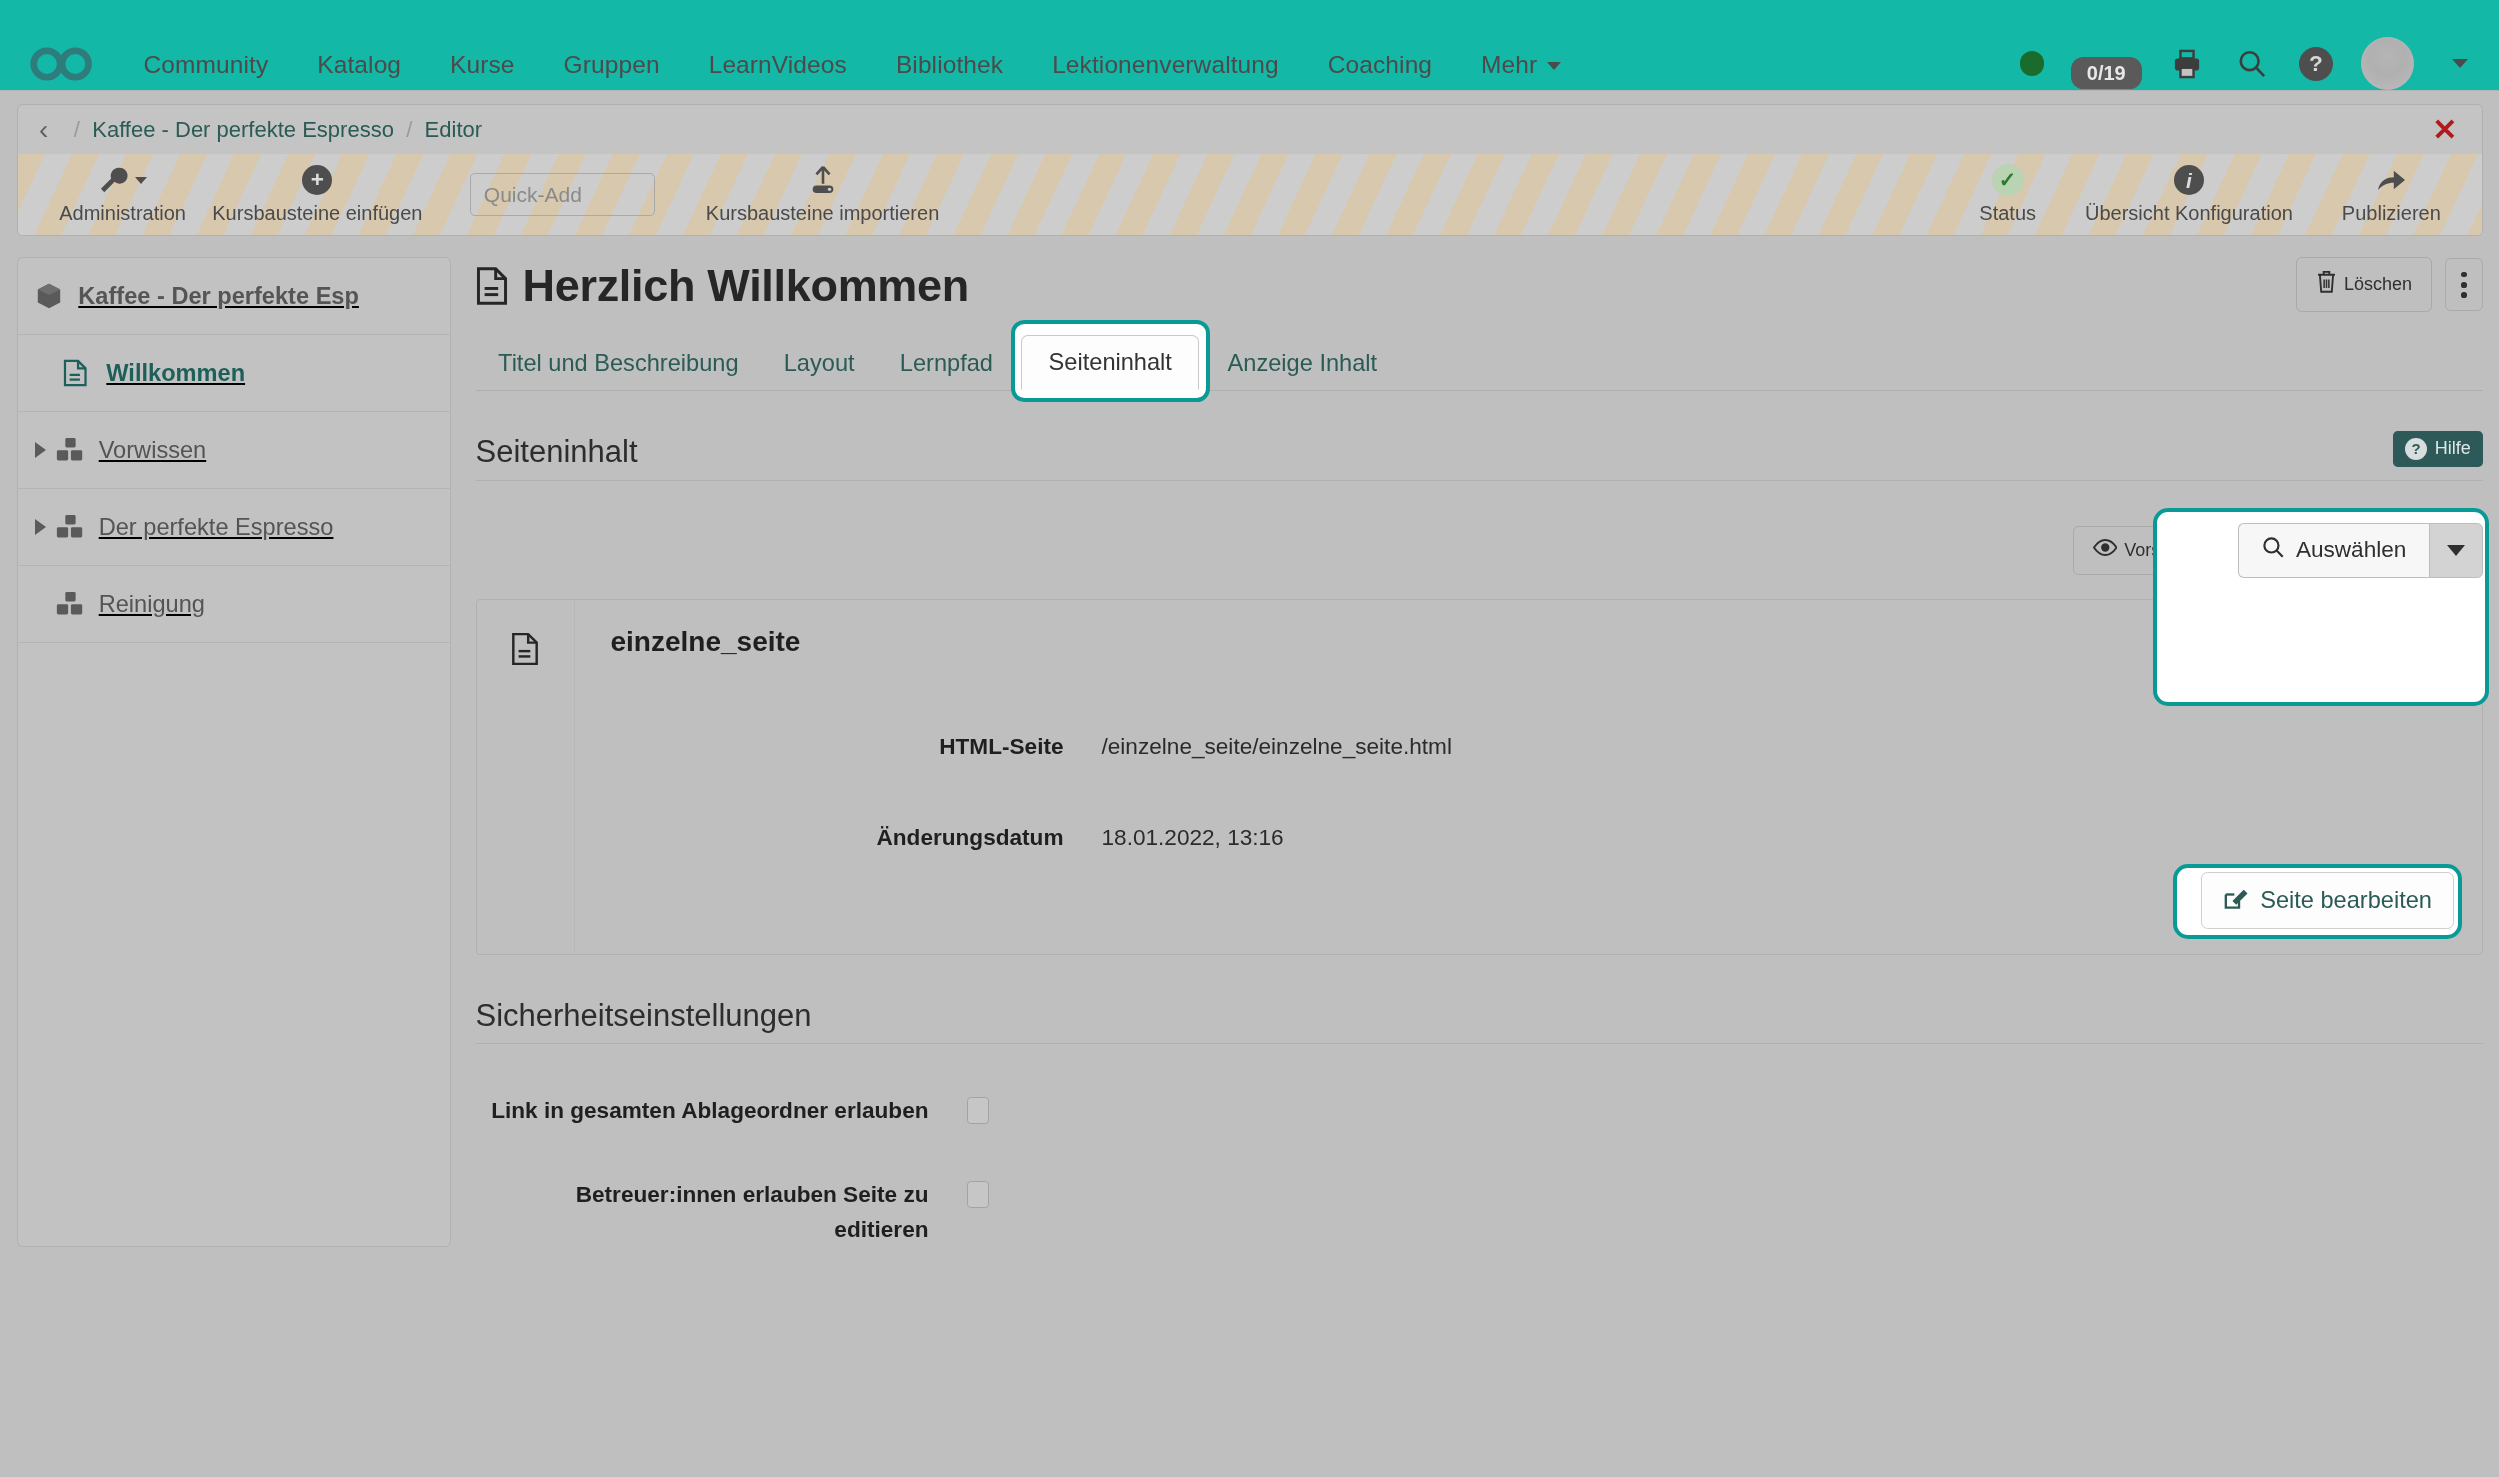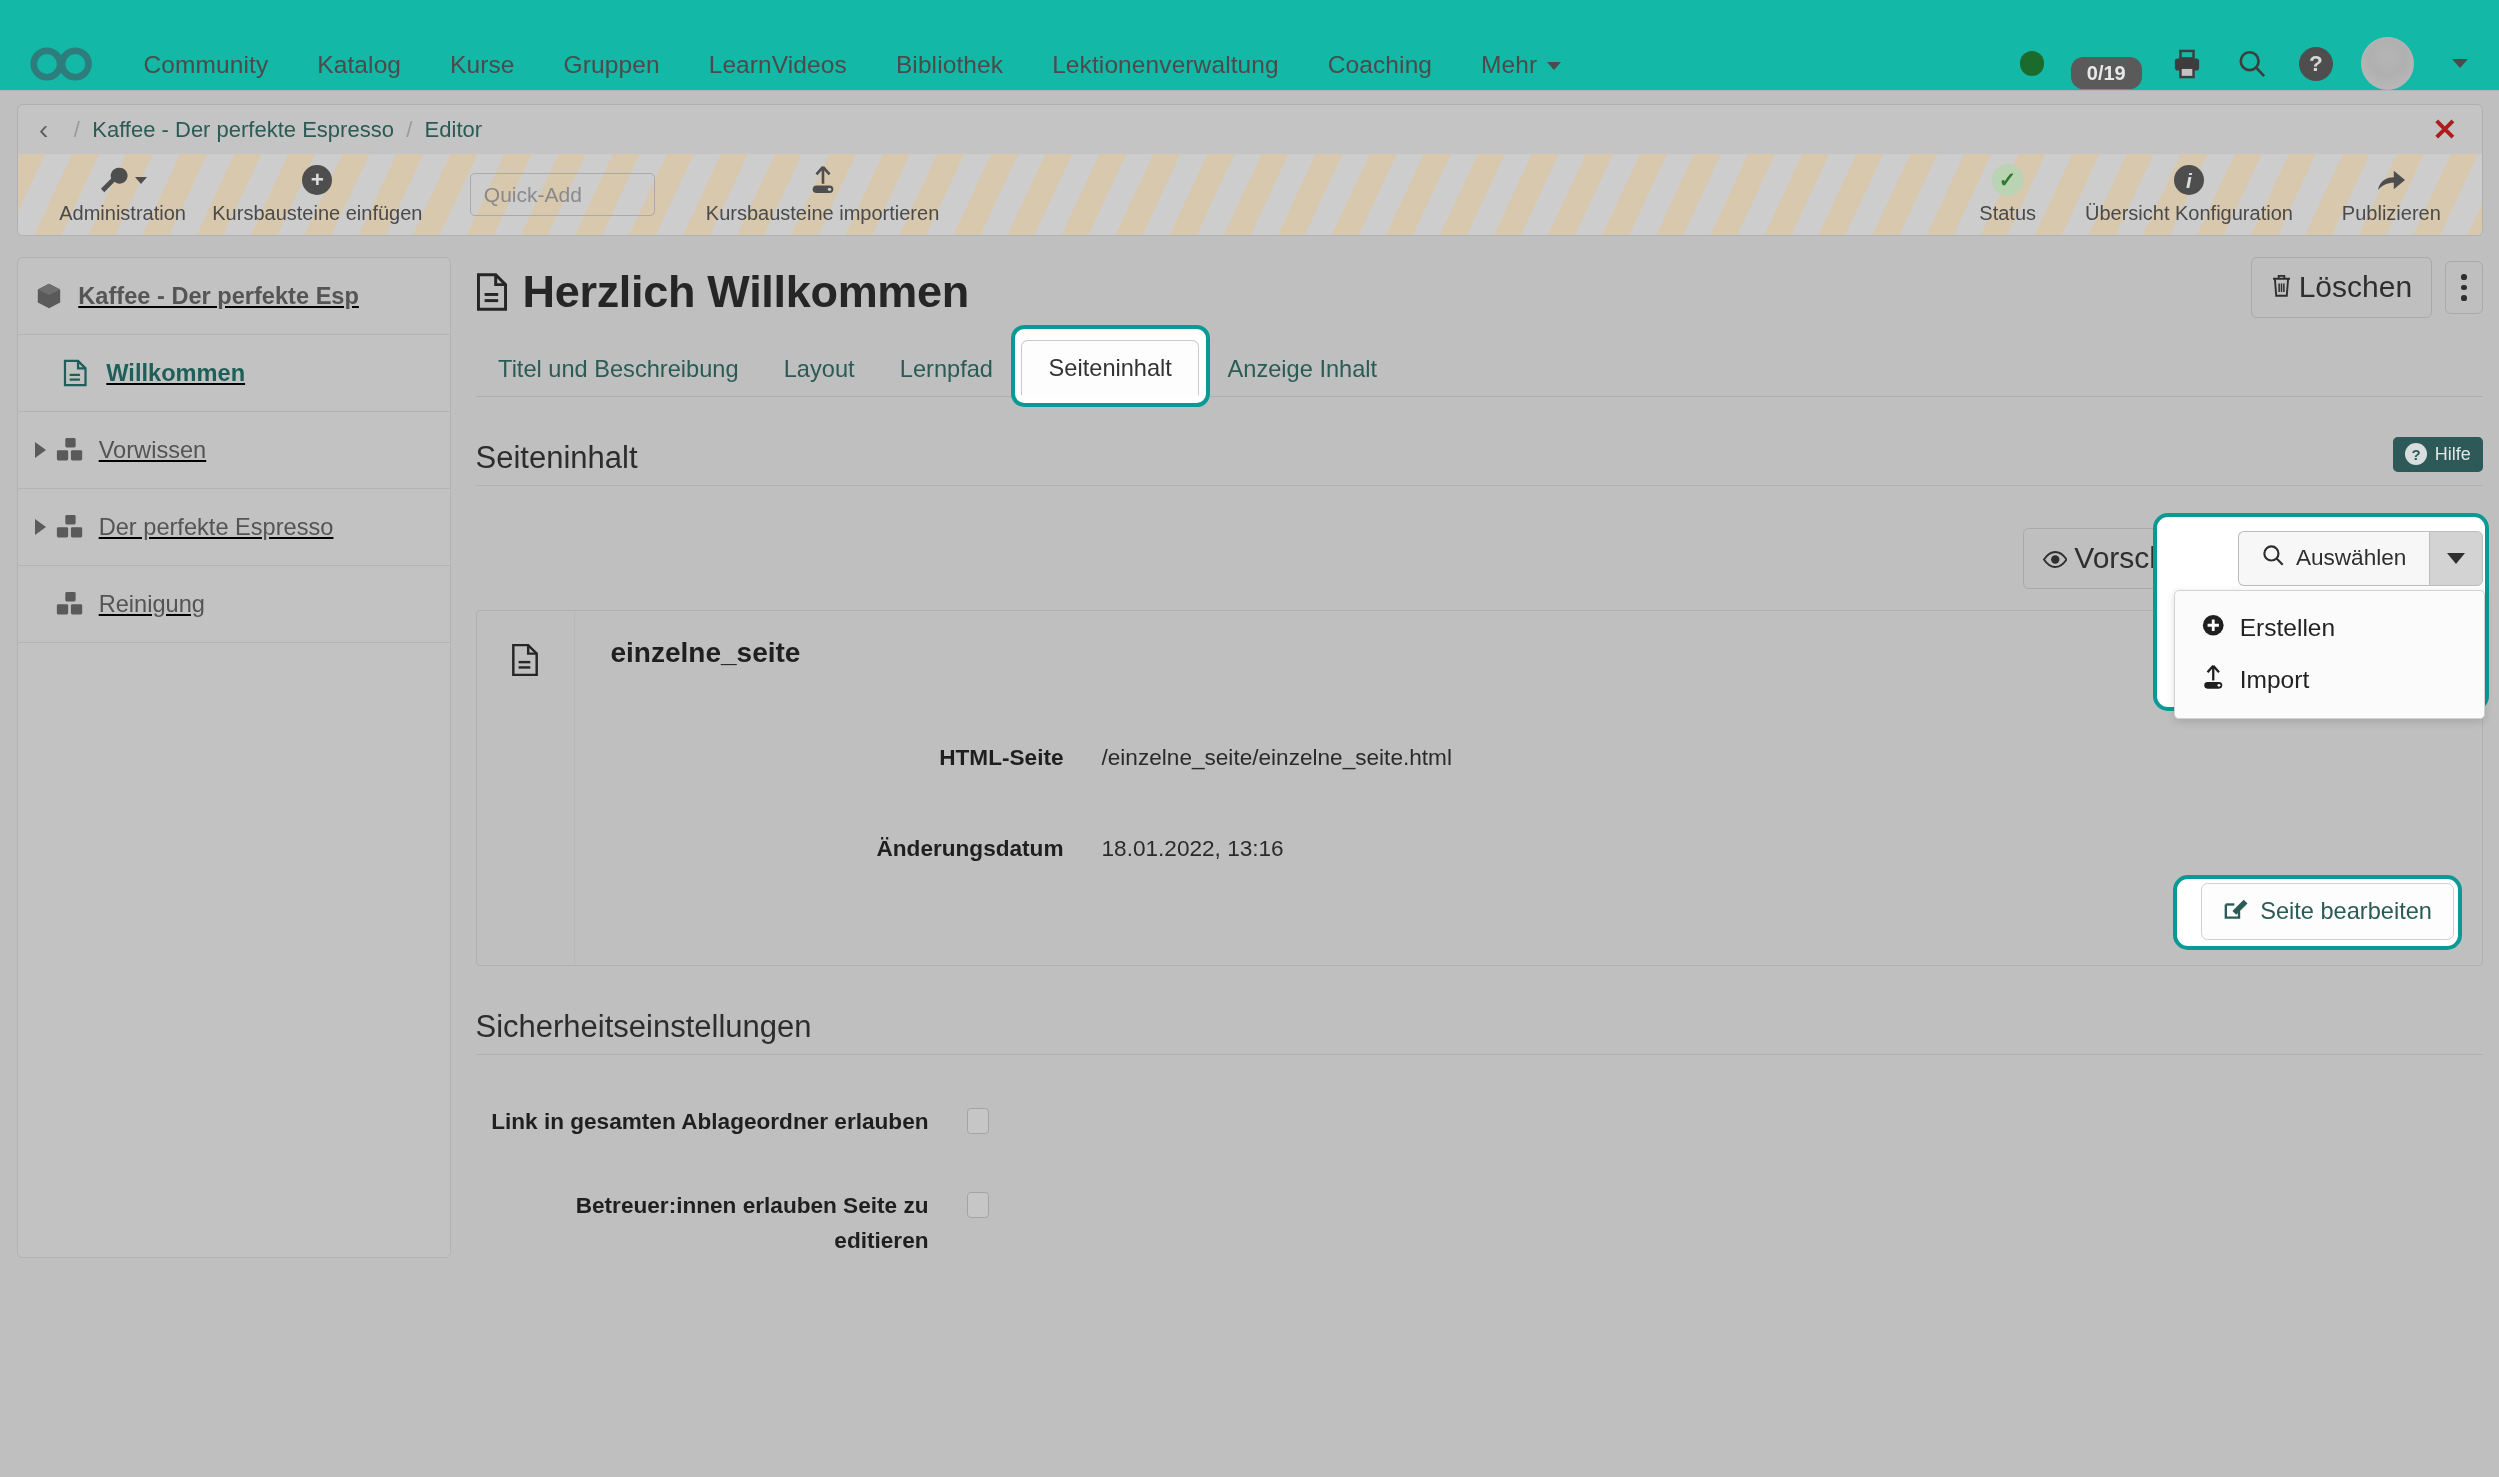--- a/index.html
+++ b/index.html
@@ -150,21 +150,21 @@
   .main { flex: 1; padding: 0 0 0 24.5px; min-width: 0; }
   .page-head { display: flex; align-items: flex-end; margin-bottom: 7px; }
   .page-title {
     font-size: 45px; font-weight: bold; color: #262626; letter-spacing: -0.3px;
     display: flex; align-items: center;
   }
   .page-title-icon { margin-right: 15px; display: flex; }
   .head-actions { margin-left: auto; display: flex; align-items: center; gap: 13.2px; }
   .btn {
     border: 0.9px solid #a9a9a9; border-radius: 5.7px; background: transparent;
-    font-size: 30px; color: #2f2f2f; padding: 12.3px 19px;
+    font-size: 18px; color: #2f2f2f; padding: 12.3px 19px;
     display: inline-flex; align-items: center; gap: 7px;
     font-family: "Liberation Sans", sans-serif; white-space: nowrap;
   }
   .btn-icon-only { padding: 12.3px 15px; }
   .kebab { display: flex; flex-direction: column; gap: 4.7px; align-items: center; }
   .kebab i { width: 5.7px; height: 5.7px; border-radius: 50%; background: #2f2f2f; display: block; }
 
   
   .tabs {
     display: flex; align-items: flex-end; gap: 0;
@@ -524,41 +524,20 @@
               <line x1="15.5" y1="15.5" x2="22" y2="22" stroke="#2f2f2f" stroke-width="2.3"></line>
             </svg>
           </span>
           <span>Auswählen</span>
         </button>
         <span class="split-caret">
           <span class="caret-down"></span>
         </span>
       </div>
 
-      <div class="dropdown" style="right:-1.9px;top:62px;">
-        <div class="dd-item">
-          <span>
-            <svg width="24.5" height="24.5" viewBox="0 0 26 26">
-              <circle cx="13" cy="13" r="11" fill="#1f1f1f"></circle>
-              <path d="M13 7v12M7 13h12" stroke="#fbfbfb" stroke-width="3"></path>
-            </svg>
-          </span>
-          <span>Erstellen</span>
-        </div>
-        <div class="dd-item">
-          <span>
-            <svg width="24.5" height="26.4" viewBox="0 0 30 32">
-              <path d="M15 2 L15 20 M15 2 L8 10 M15 2 L22 10" fill="none" stroke="#1f1f1f" stroke-width="2.8"></path>
-              <rect x="4" y="22" width="22" height="8" rx="4" fill="#1f1f1f"></rect>
-              <circle cx="22" cy="26" r="1.8" fill="#fbfbfb"></circle>
-            </svg>
-          </span>
-          <span>Import</span>
-        </div>
-      </div>
     </div>
 
     <div class="content-card">
       <div class="card-gutter">
         <span>
           <svg width="28" height="34" viewBox="0 0 26 32">
             <path d="M2 2h14l8 8v20H2z" fill="none" stroke="#262626" stroke-width="2.3"></path>
             <path d="M16 2v8h8" fill="none" stroke="#262626" stroke-width="2.3"></path>
             <line x1="7" y1="18" x2="18" y2="18" stroke="#262626" stroke-width="2.3"></line>
             <line x1="7" y1="23" x2="18" y2="23" stroke="#262626" stroke-width="2.3"></line>

